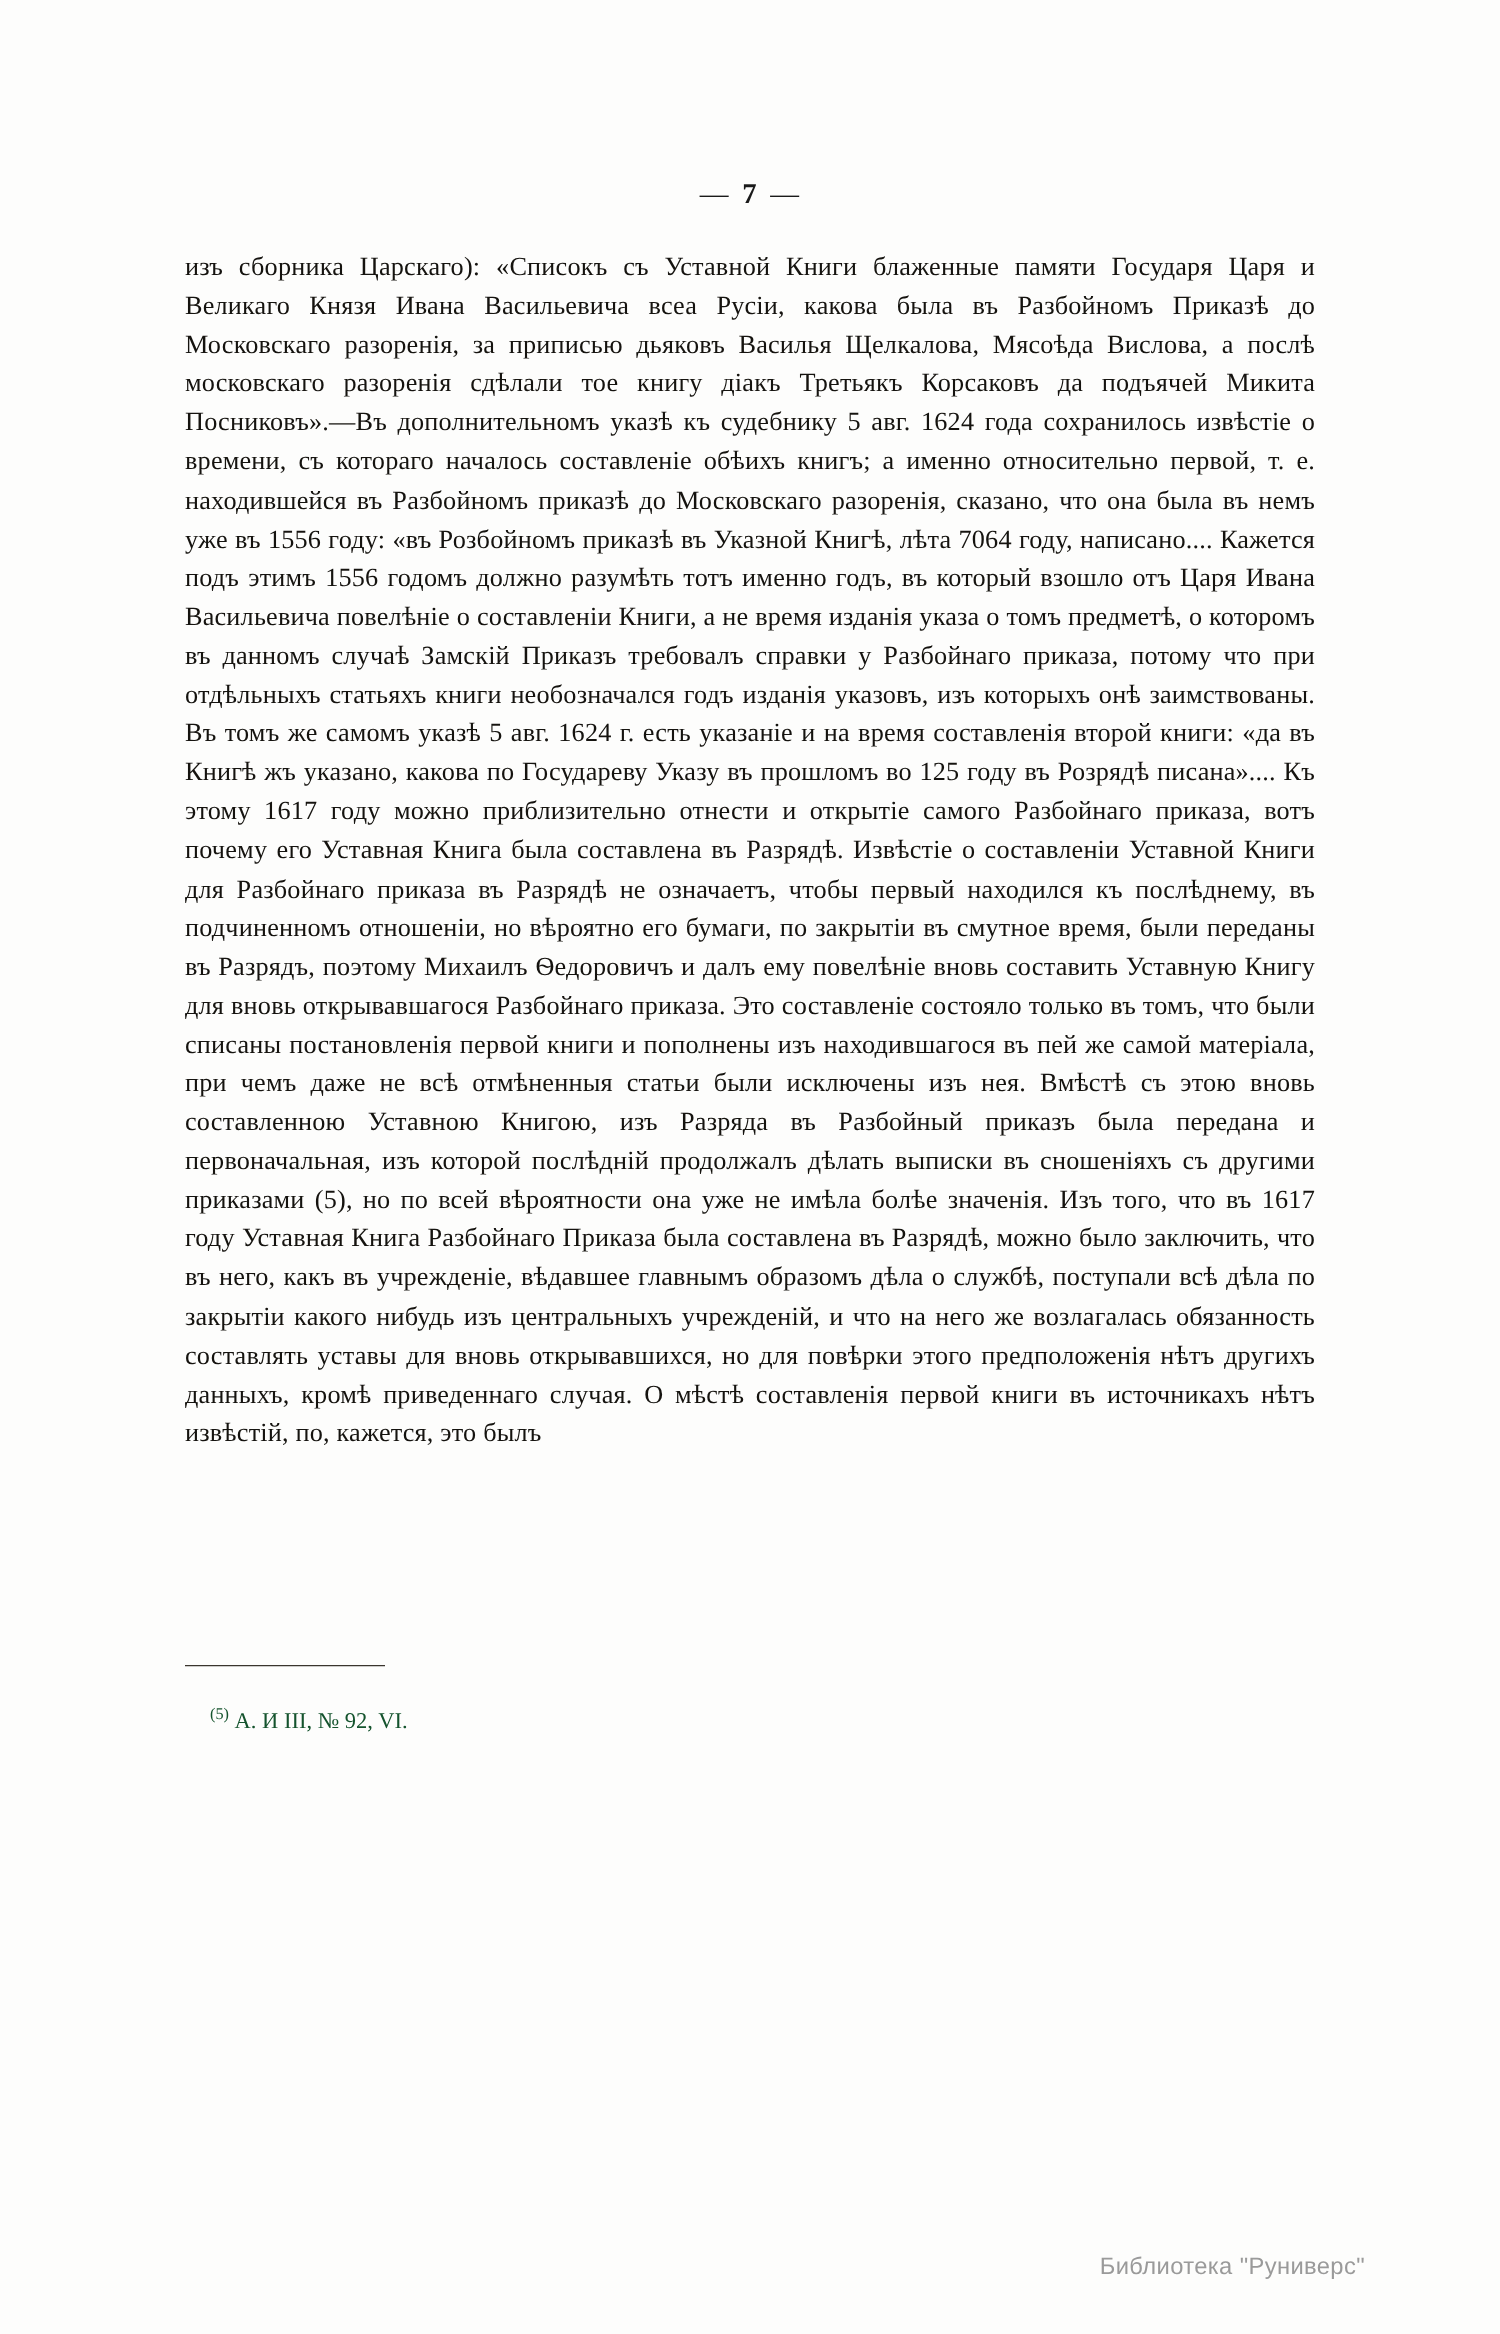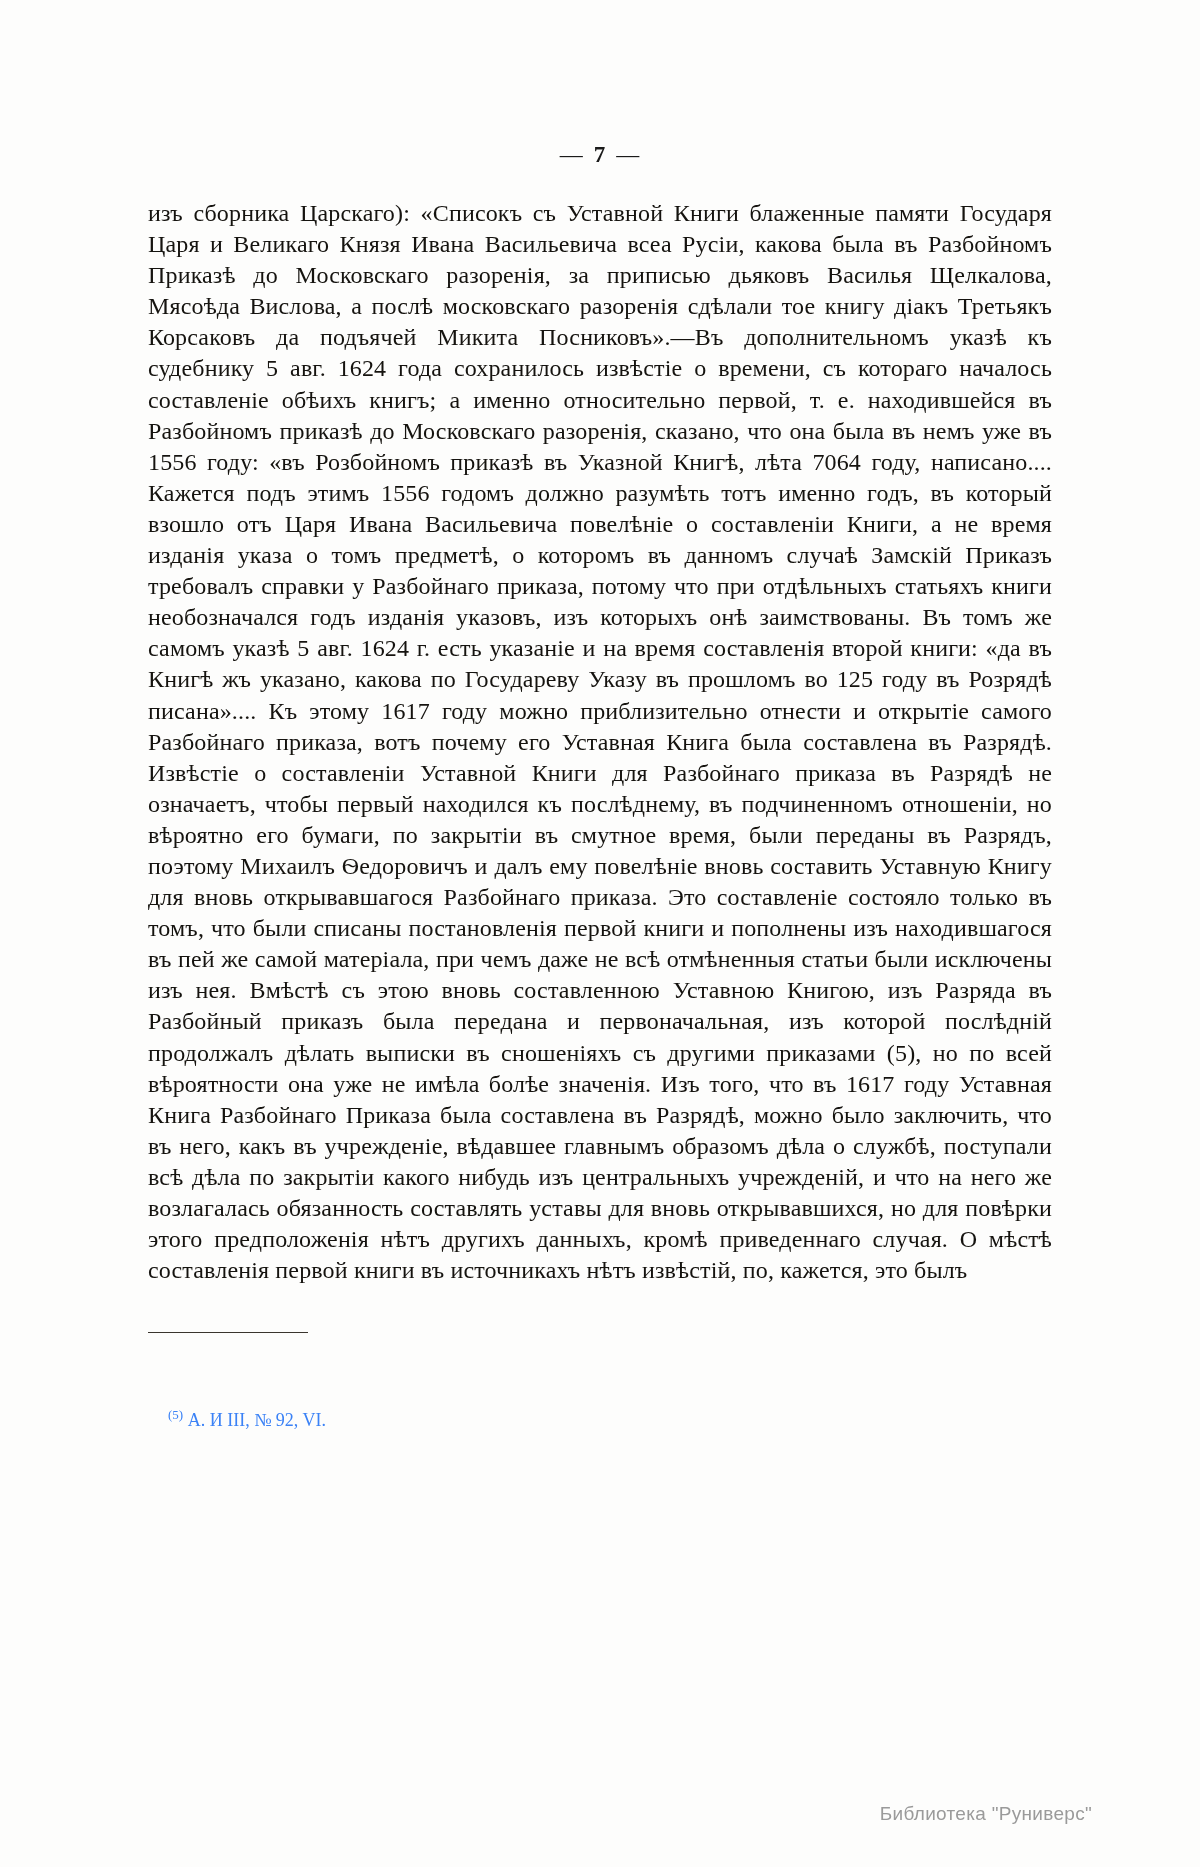--- a/index.html
+++ b/index.html
@@ -36,21 +36,21 @@
   .page-number .dash {
     display: inline-block;
     padding: 0 10px;
     font-weight: normal;
   }
   .body-text {
     position: absolute;
     top: 198px;
     left: 148px;
     width: 904px;
-    font-size: 24px;
+    font-size: 21px;
     line-height: 31.1px;
     text-align: justify;
     text-justify: inter-word;
     color: #15130f;
     font-family: "Liberation Serif", serif;
     letter-spacing: 0.15px;
   }
   .body-text p {
     margin: 0;
     text-indent: 0;
@@ -67,23 +67,22 @@
     height: 0;
     border-top: 1.6px solid #3a352e;
   }
   .footnote {
     position: absolute;
     left: 168px;
     top: 1358px;
     width: 700px;
     font-size: 18px;
     line-height: 26px;
-    color: #3b82f6;
+    color: #14532d;
     font-family: "Liberation Serif", serif;
-    margin-top: 44px;
   }
   .watermark {
     position: absolute;
     right: 108px;
     bottom: 42px;
     font-size: 19px;
     color: #9a9a9a;
     font-family: "Liberation Sans", sans-serif;
     letter-spacing: 0.3px;
   }

